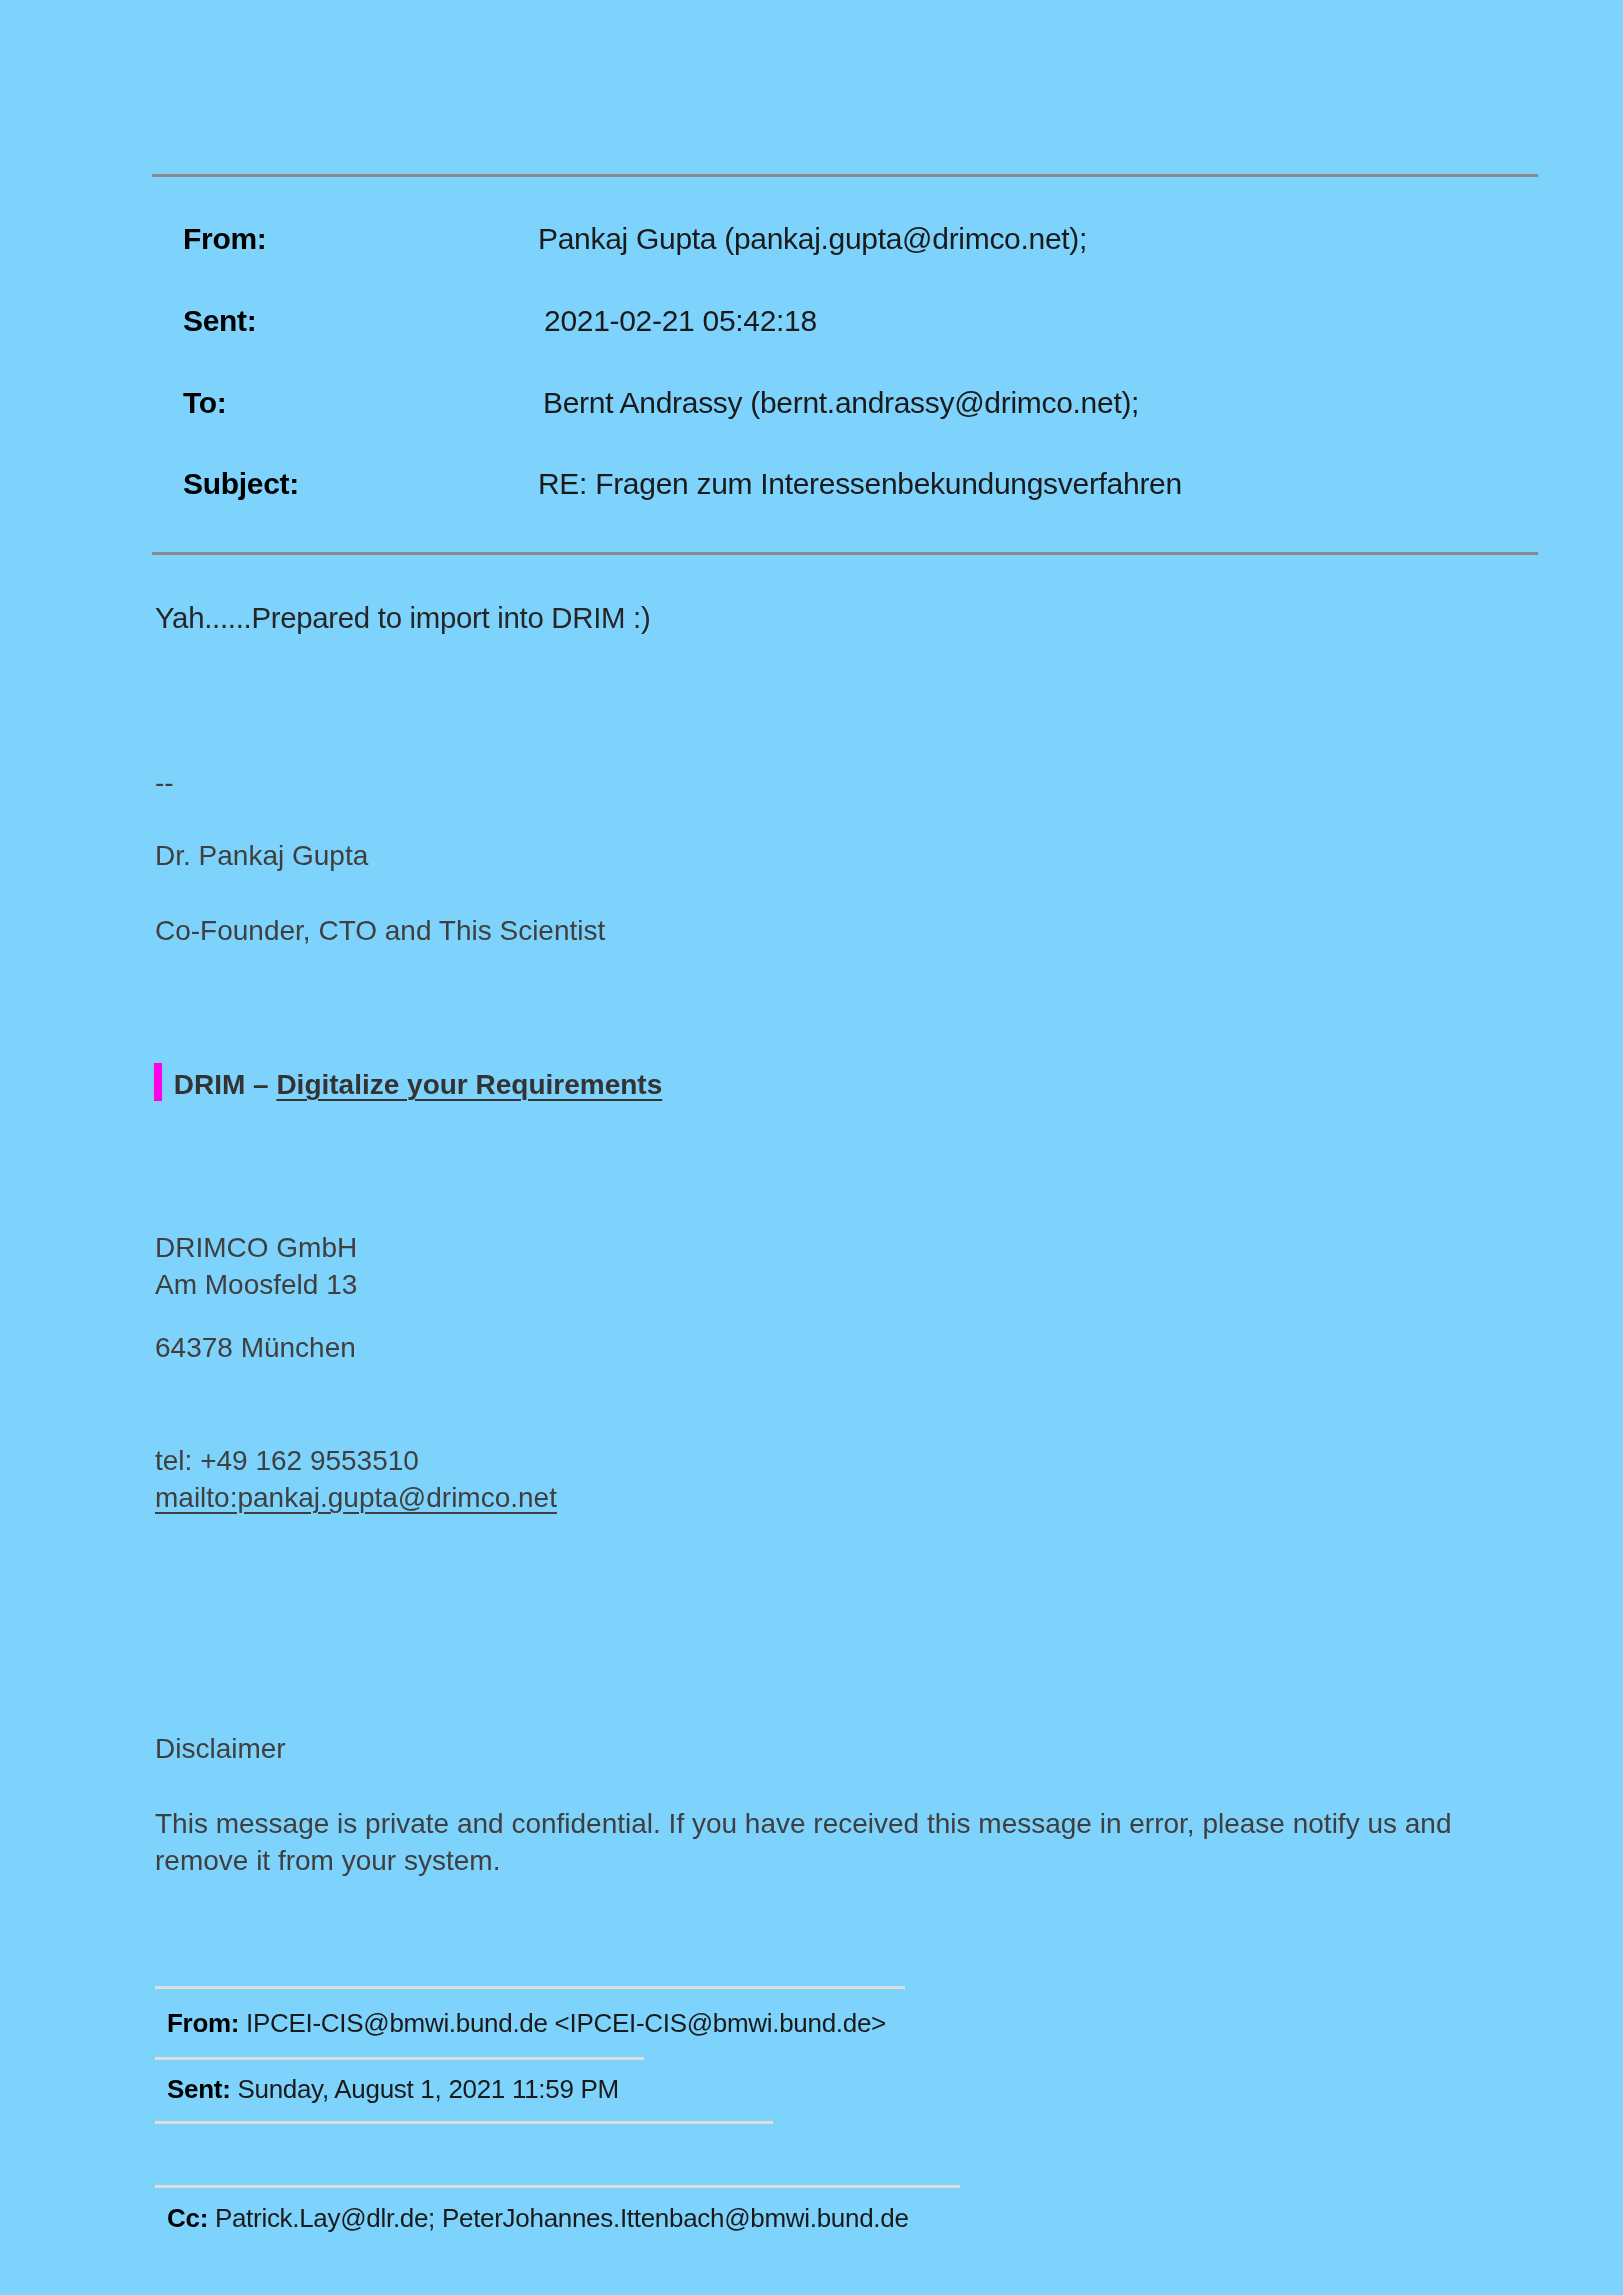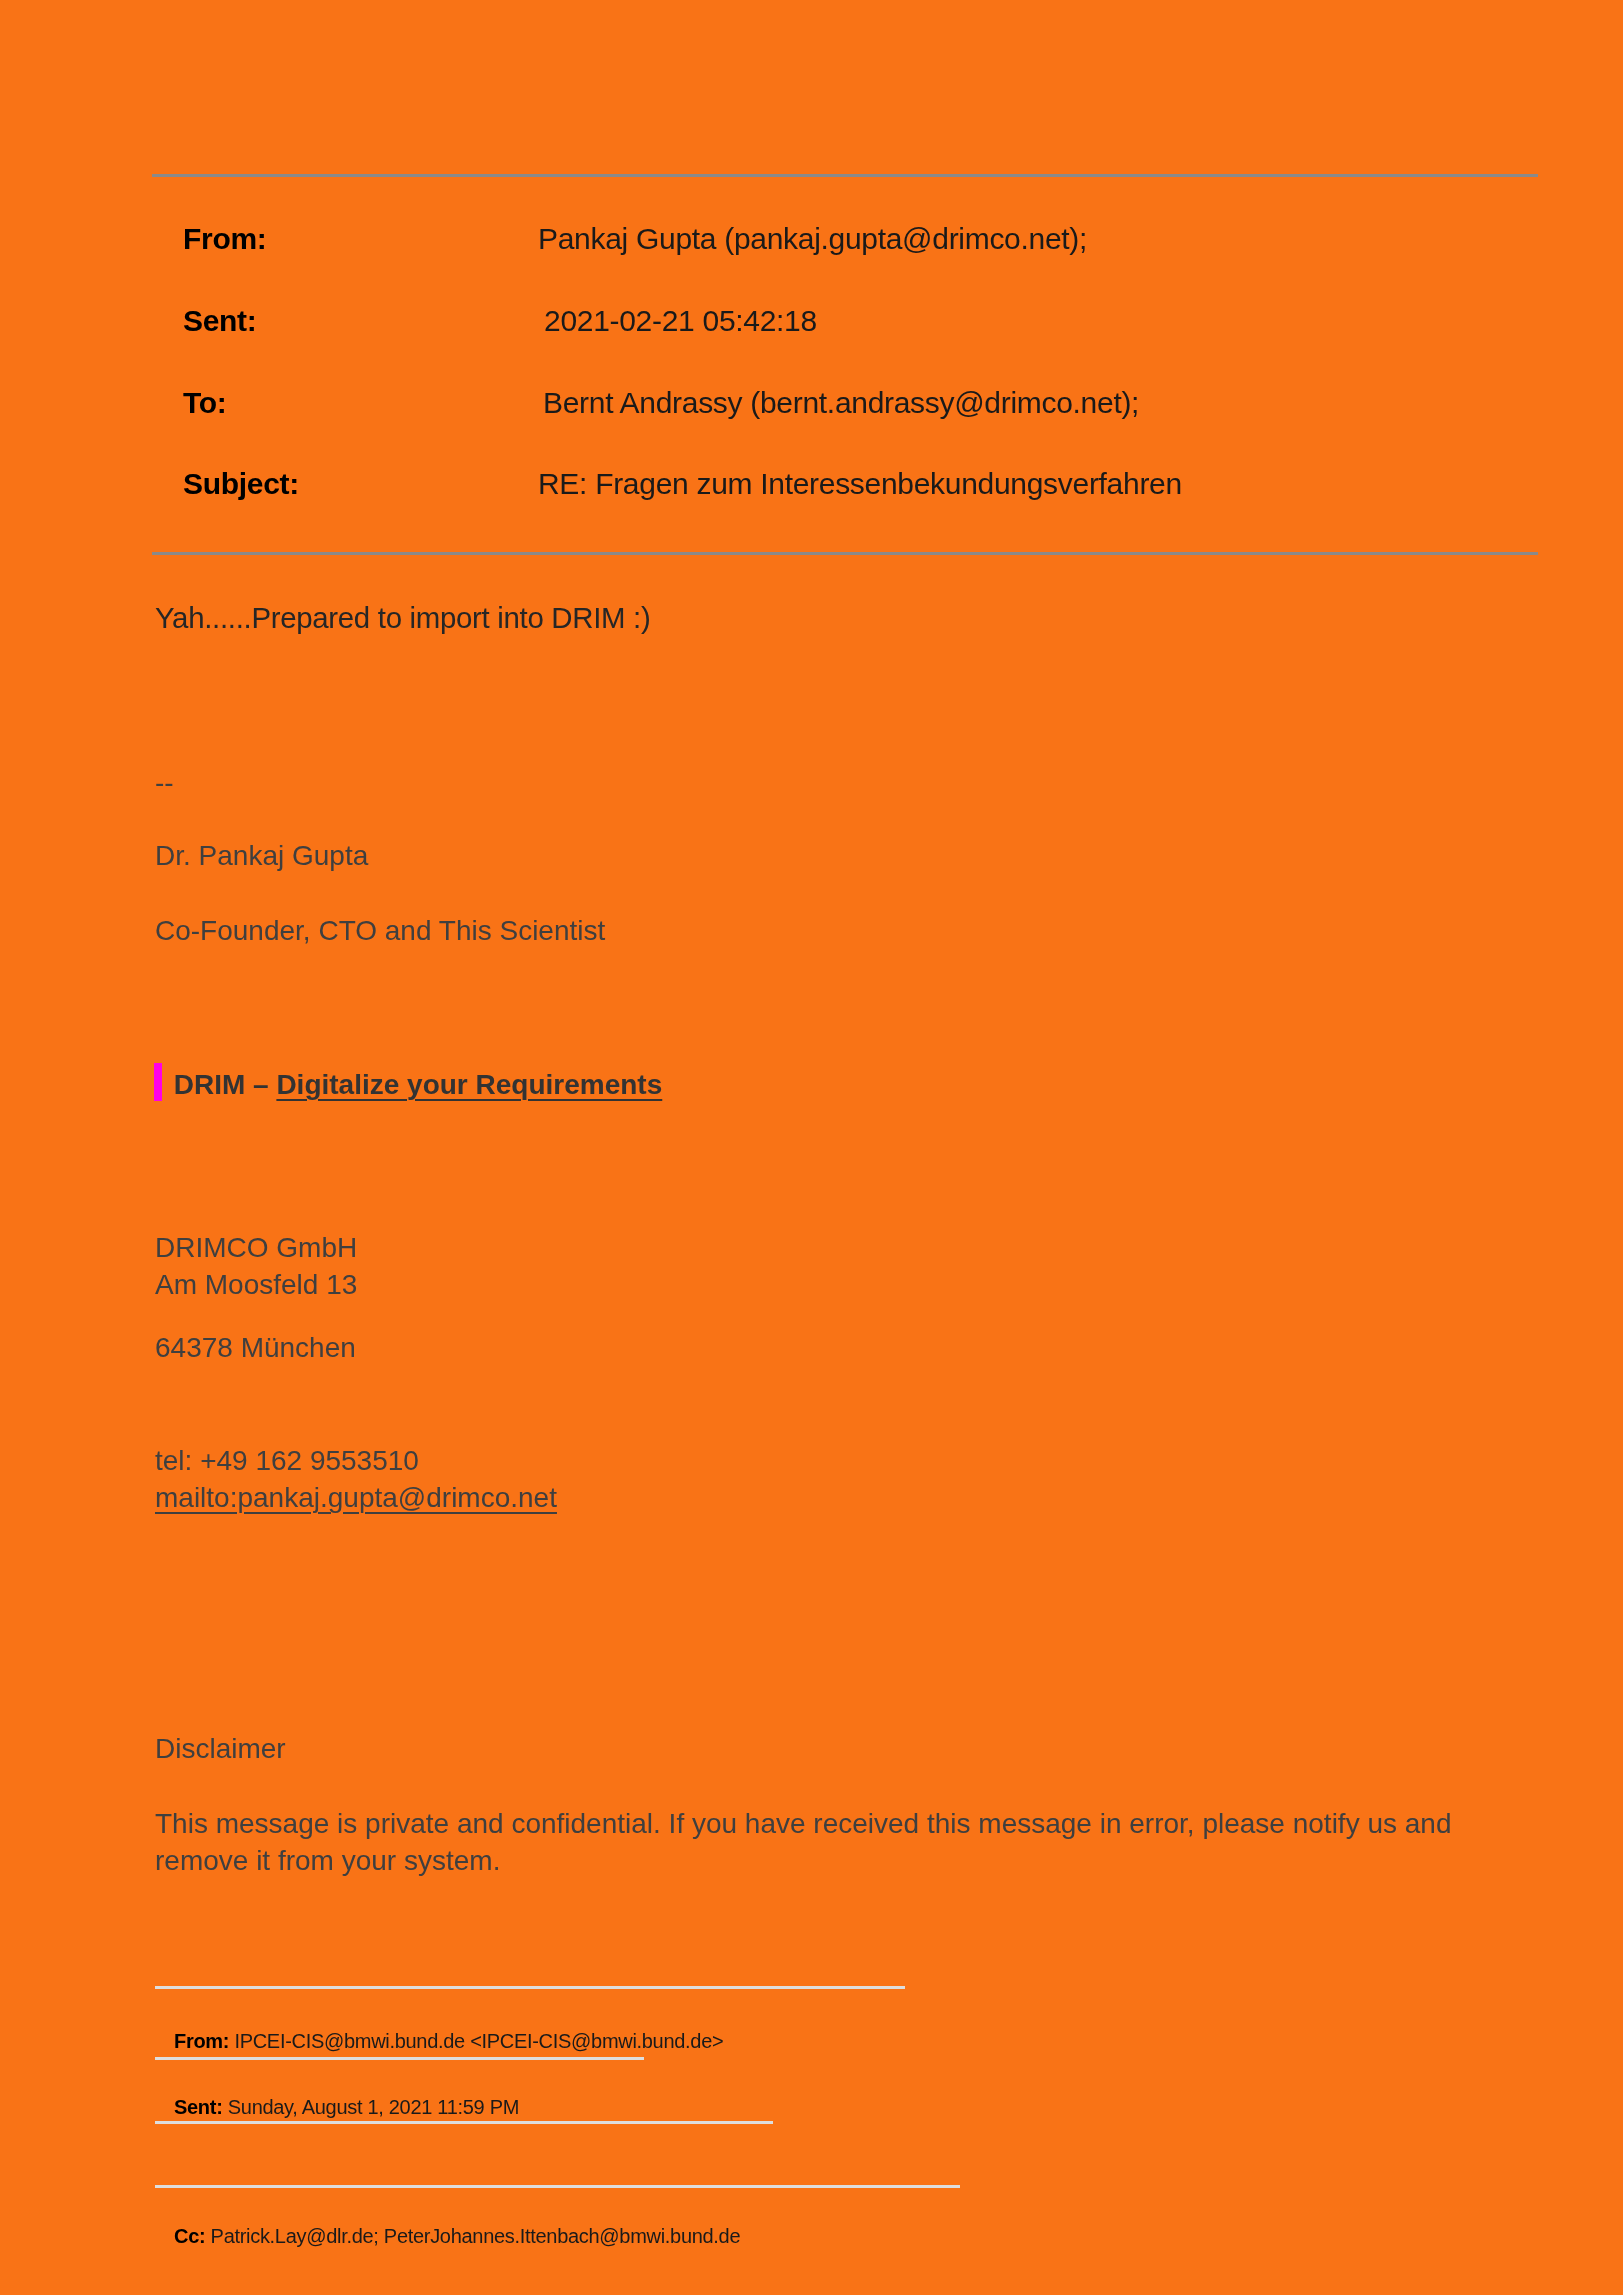--- a/index.html
+++ b/index.html
@@ -1,20 +1,20 @@
 <!DOCTYPE html>
 <html style="font-size:10.5px"><head>
 <meta charset="utf-8">
 <style>
   html, body { margin: 0; padding: 0; background: #ffffff; }
   .page {
     position: relative;
     width: 1623px;
     height: 2295px;
-    background: #f97316;
+    background: #7dd3fc;
     font-family: "Liberation Sans", sans-serif;
     color: #1a1a1a;
     overflow: hidden;
   }
   .abs { position: absolute; white-space: pre-wrap; }
 
   
   .rule-main {
     position: absolute;
     left: 152px;
@@ -87,26 +87,25 @@
 
   
   .rule-thin {
     position: absolute;
     left: 155px;
     height: 2.6px;
     background: #dedede;
   }
   .q-row {
     position: absolute;
-    left: 174px;
-    font-size: 20px;
+    left: 167px;
+    font-size: 26px;
     color: #1a1a1a;
     letter-spacing: -0.3px;
     white-space: pre;
-    margin-top: 22px;
   }
   .q-label { font-weight: bold; color: #000000; }
 </style>
 </head>
 <body>
 
 <div class="page">
 
   <div class="rule-main" style="top:174px"></div>
 

